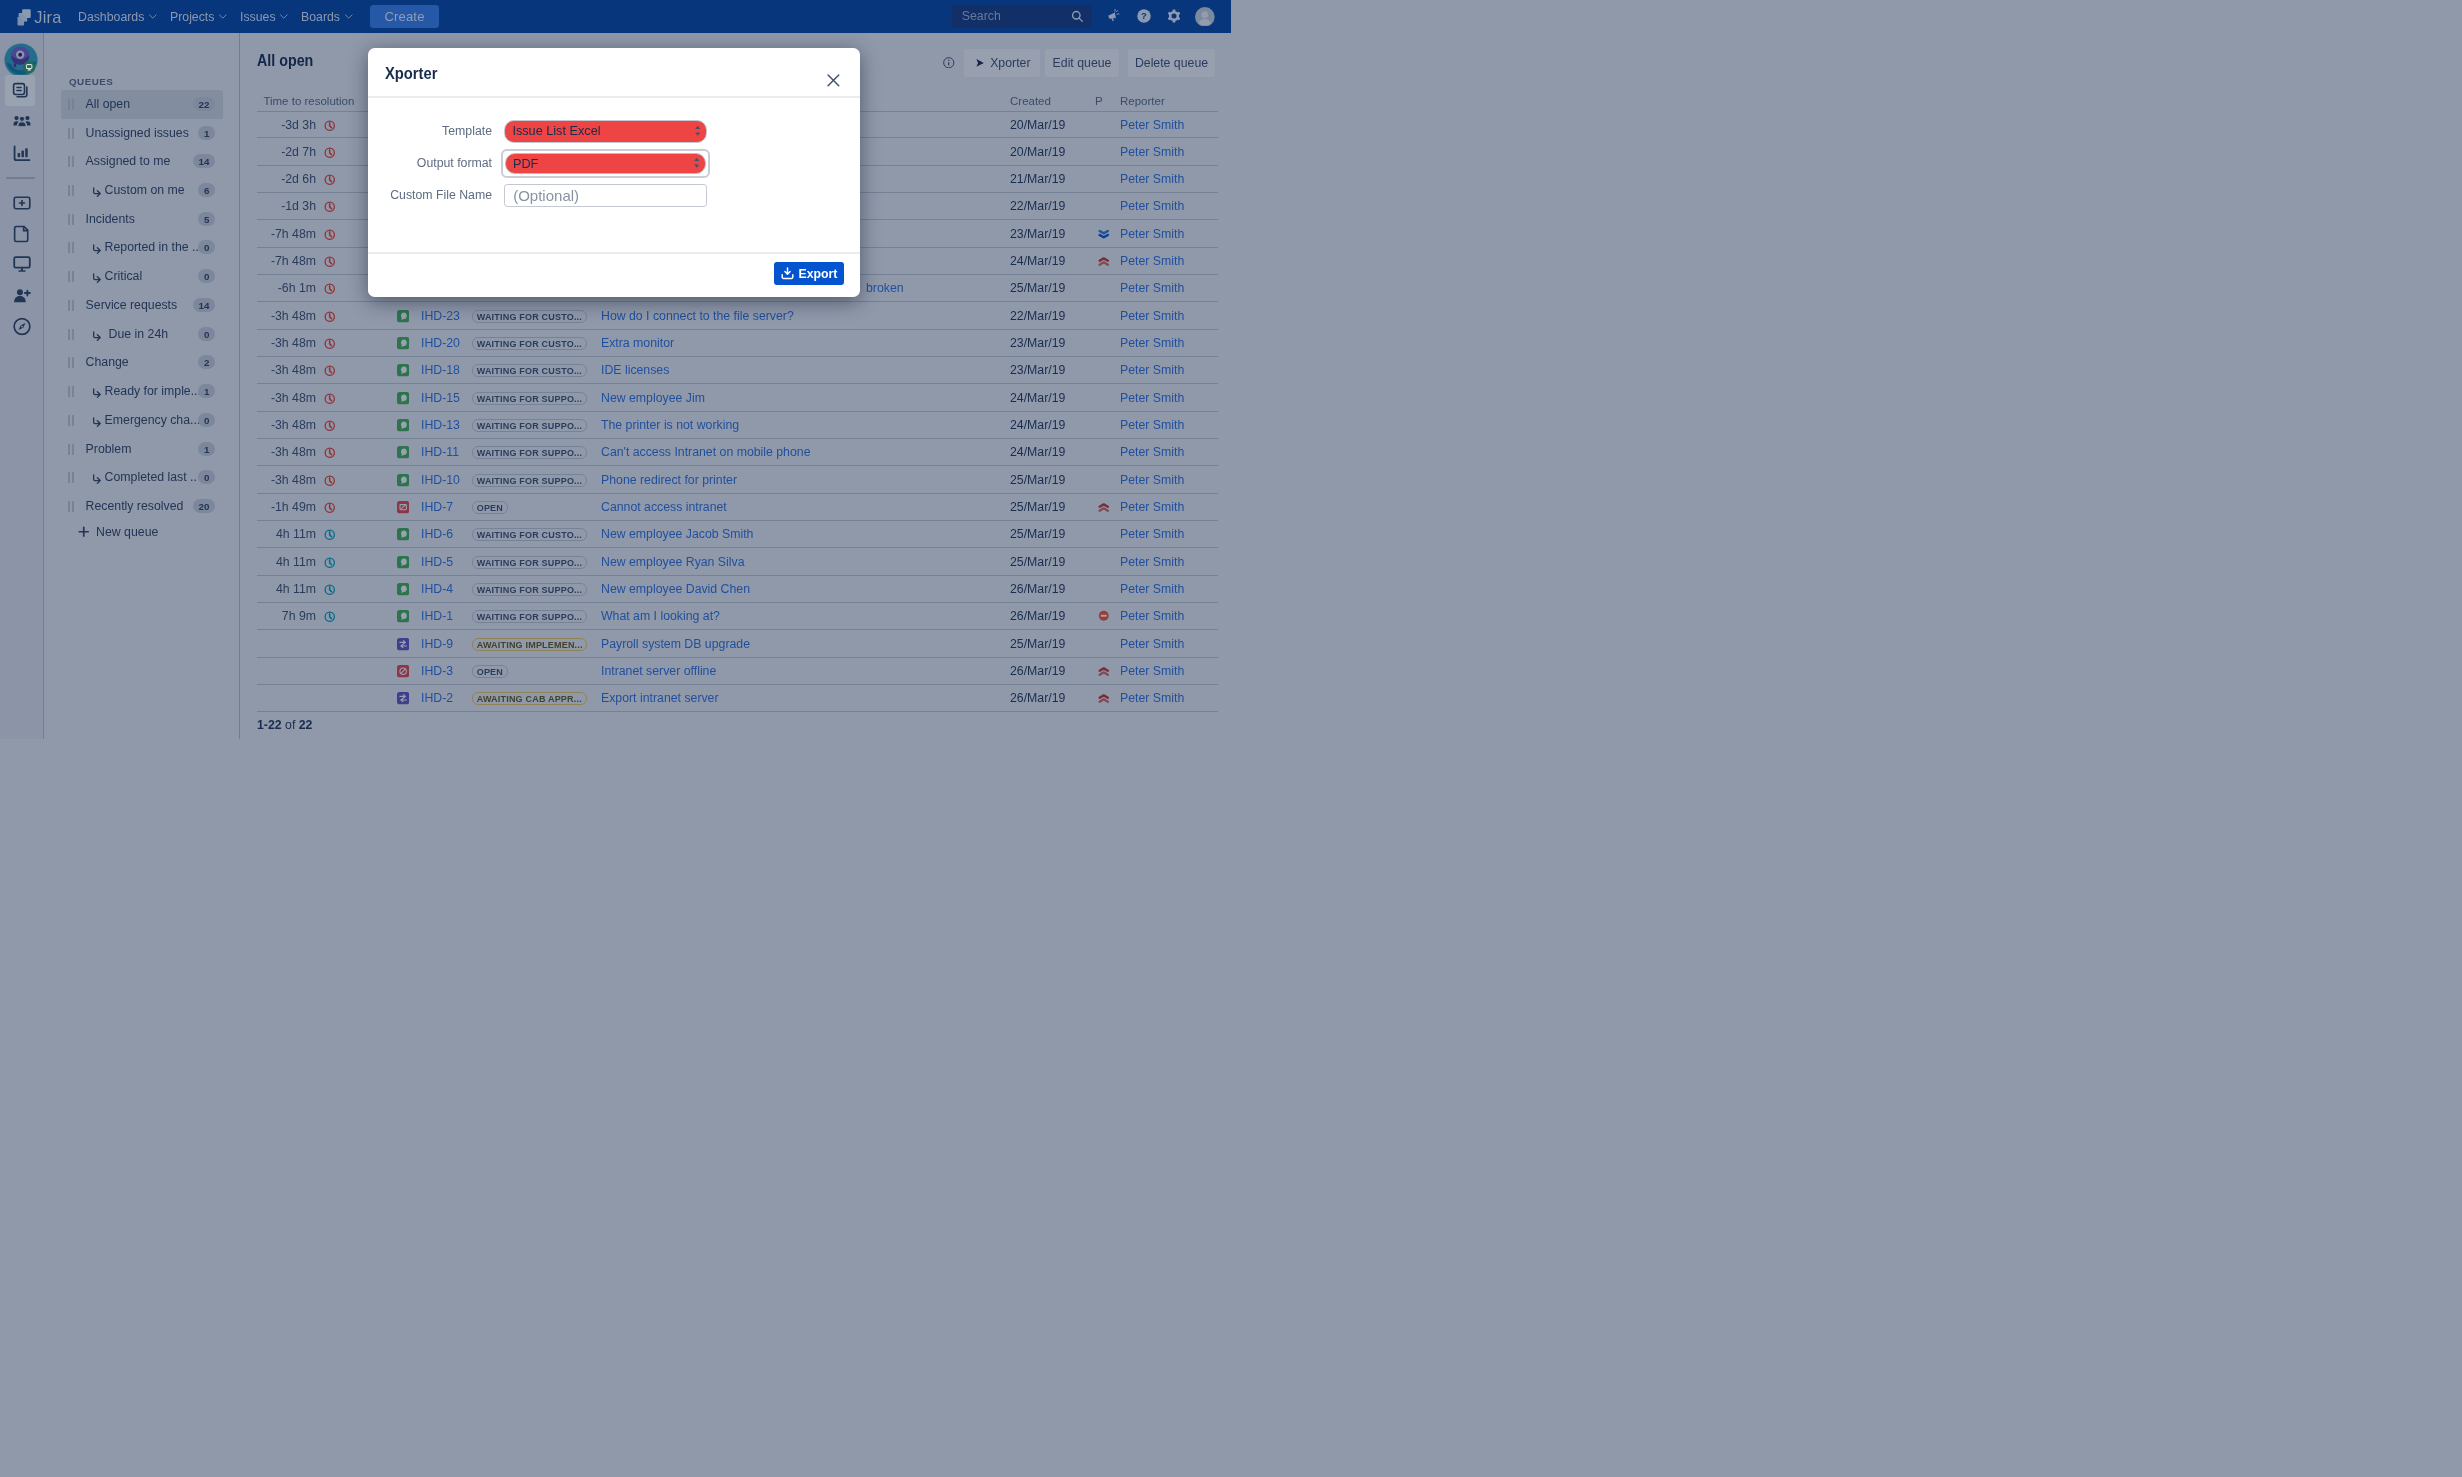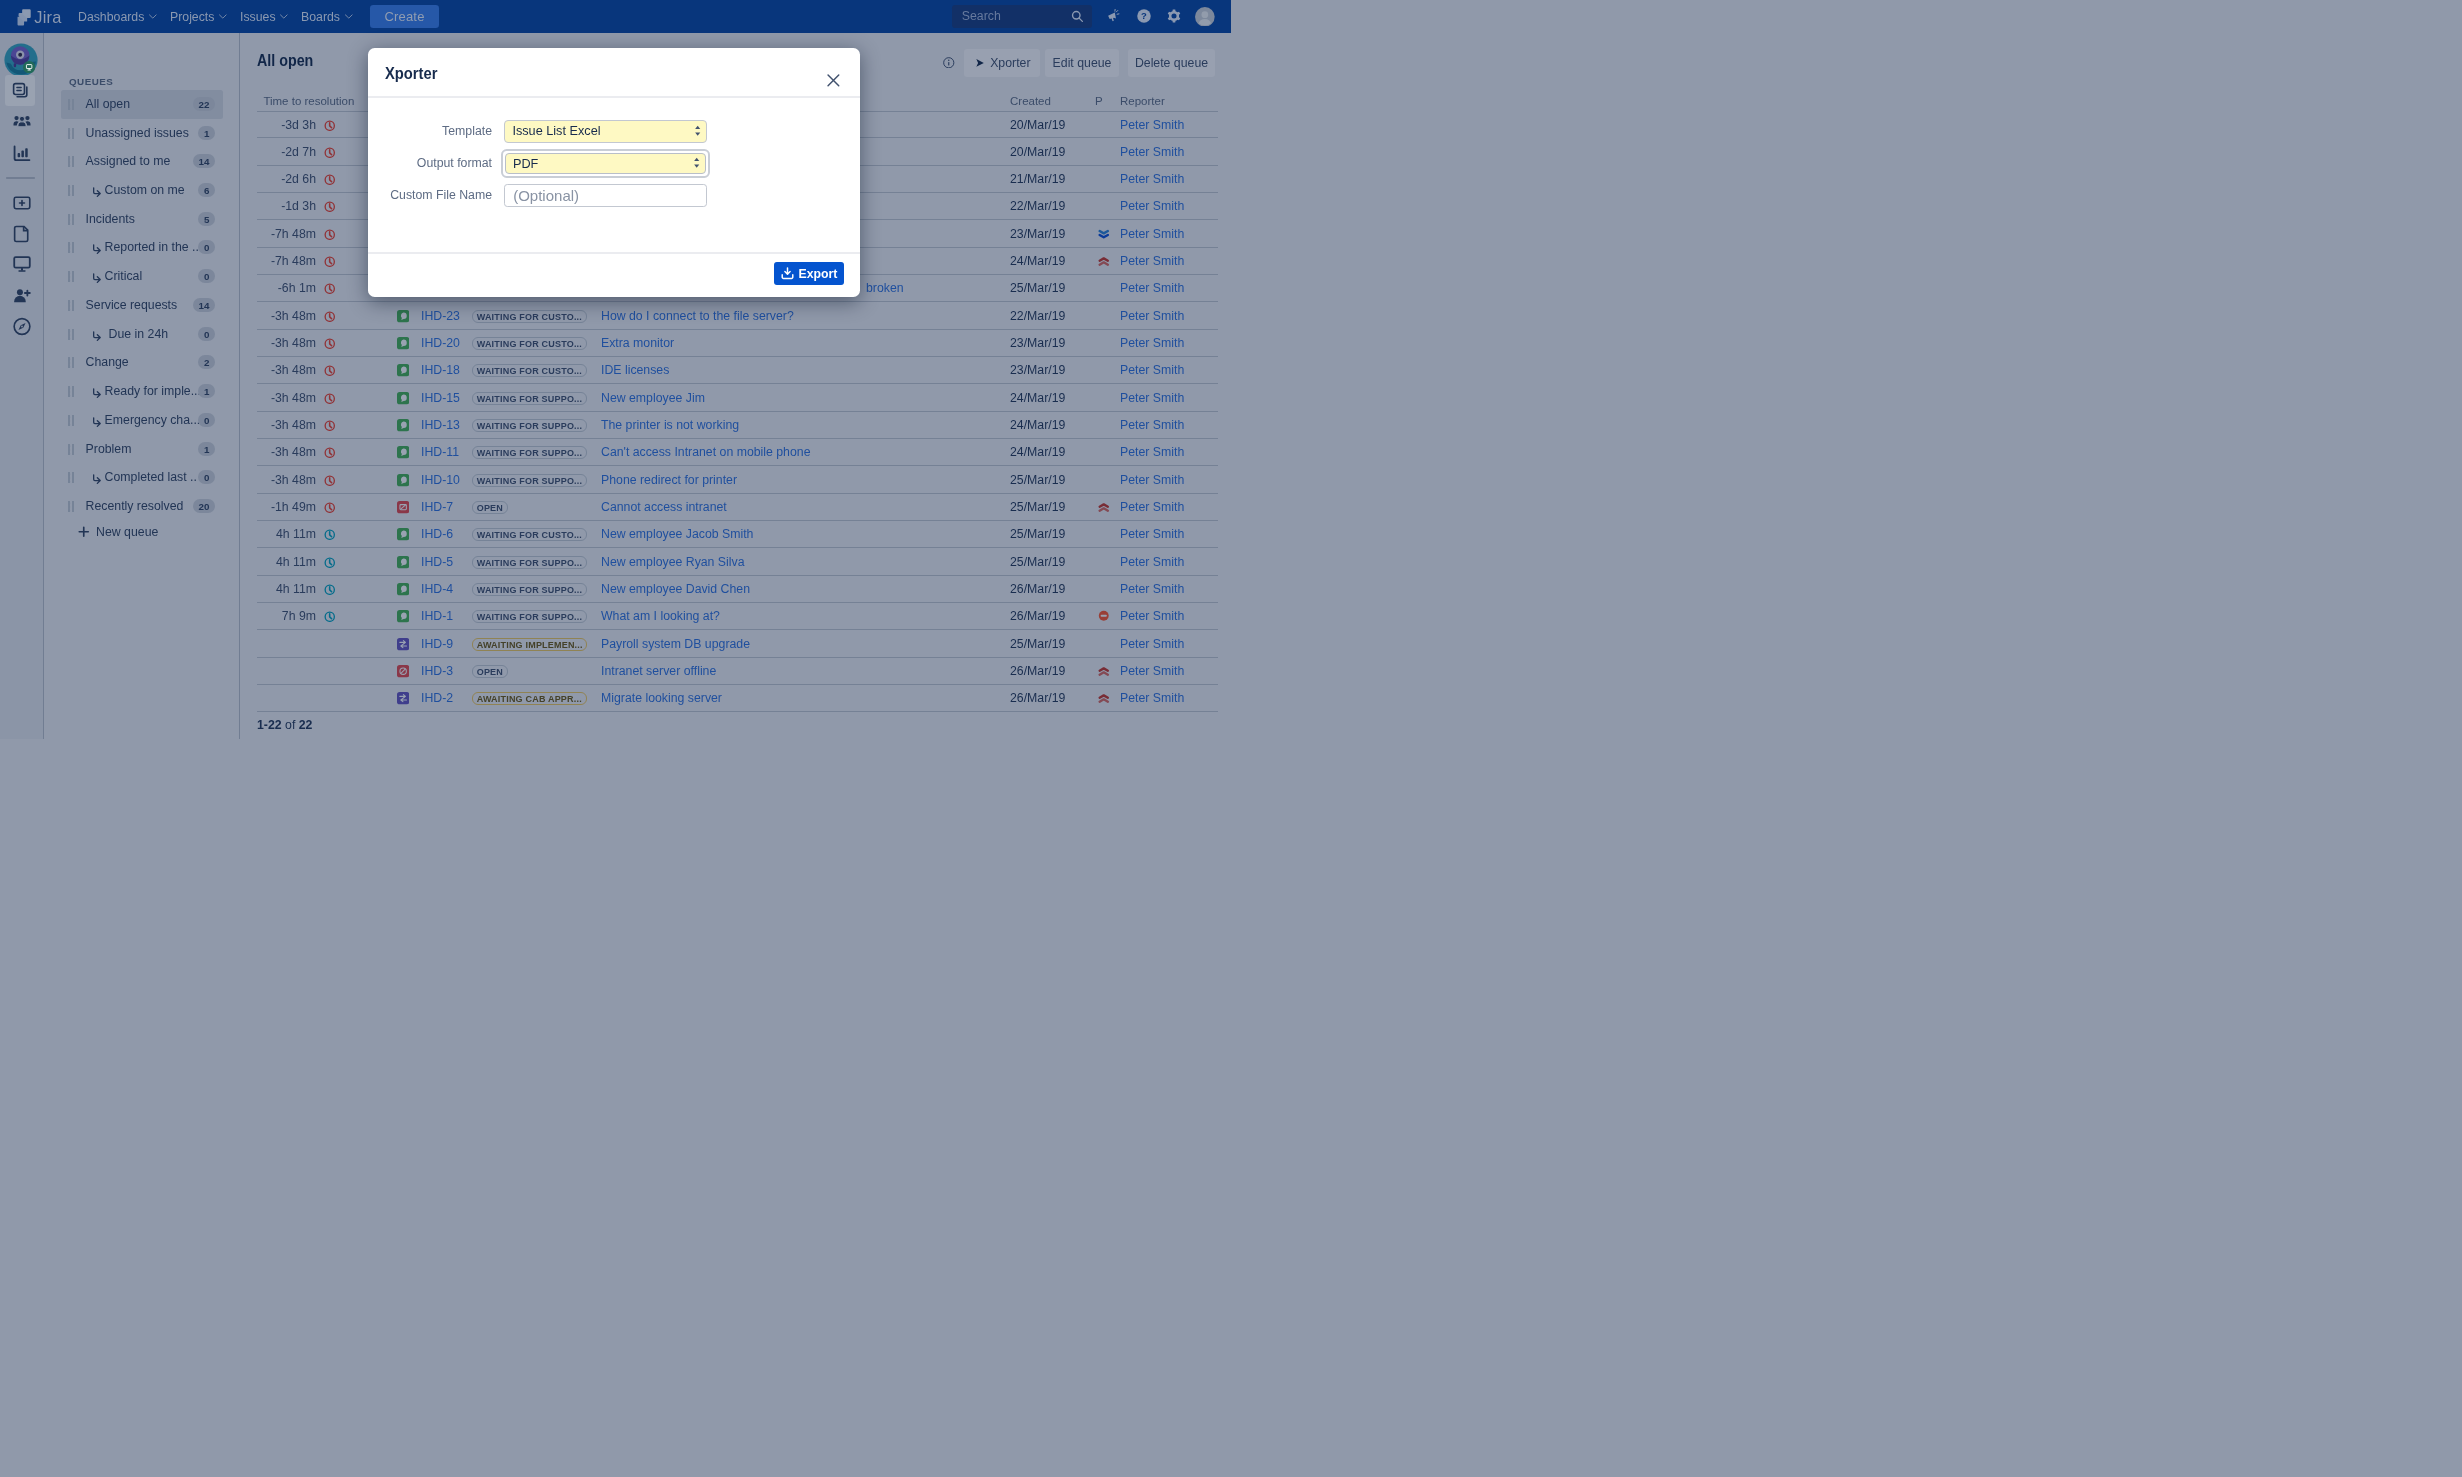--- a/index.html
+++ b/index.html
@@ -63,22 +63,22 @@
 .c-rep{position:absolute;left:863px;top:5.7px;color:#1f4f9e}
 .pager{position:absolute;left:17px;top:685px;font-size:12.3px;color:#192d4f}
 .pager b{font-weight:bold}
 .modal{position:absolute;left:368px;top:48px;width:492px;height:249px;background:#fff;border-radius:6.6px;
   box-shadow:0 4.9px 19.7px rgba(5,15,35,0.45)}
 .mtitle{position:absolute;left:17px;font-size:16.4px;font-weight:bold;color:#172b4d;transform:scaleX(0.9);transform-origin:0 50%;}
 .mtitle{top:0px;height:48px;line-height:51px}
 .mclose{position:absolute;right:19px;top:24.6px}
 .mhdiv{position:absolute;left:0;top:48px;width:492px;height:1.6px;background:#ebecf0}
 .mlabel{position:absolute;width:124px;text-align:right;font-size:12.3px;color:#5e6c84}
-.msel{position:absolute;left:136px;top:0;width:203px;height:22.6px;border:0.8px solid #c3c8d1;border-radius:4px;
-  background:#fef9c3;font-size:12.7px;color:#172b4d;line-height:21px;padding-left:7.4px}
+.msel{position:absolute;left:136px;top:0;width:203px;height:22.6px;border:0.8px solid #c3c8d1;border-radius:10px;
+  background:#ef4444;font-size:12.7px;color:#172b4d;line-height:21px;padding-left:7.4px}
 .msel svg{position:absolute;right:4.9px;top:3.7px}
 .mring{position:absolute;left:133px;top:101px;width:209px;height:29px;border:2.1px solid #c9ced6;border-radius:5.7px;padding:1.6px}
 .msel2{position:relative;left:0;top:0;width:100%;height:100%;border-color:#b9bfc9}
 .minput{position:absolute;left:136px;top:136px;width:203px;height:23px;border:0.8px solid #c3c8d1;border-radius:3.3px;
   font-size:15px;color:#8993a4;line-height:22px;padding-left:8.2px}
 .mfdiv{position:absolute;left:0;top:204px;width:492px;height:1.6px;background:#ebecf0}
 .mexport{position:absolute;left:406px;top:214px;width:70px;height:23px;background:#0454cf;border-radius:2.9px;
   display:flex;align-items:center;justify-content:center;gap:4.9px;color:#fff;font-size:12.3px;font-weight:bold}
 </style></head>
 <body>
@@ -727,21 +727,21 @@
           </svg></span>
         <a class="c-rep">Peter Smith</a>
       </div>
       <div class="trow" style="top:652px">
         <span class="c-type"><svg width="12.3" height="12.3" viewBox="0 0 15 15" style="">
             <rect width="15" height="15" rx="3.2" fill="#3f3e8c"></rect>
             <path d="M3.4 5.3 H9.6 M7.8 3.2 10.3 5.3 7.8 7.3 M11.6 9.7 H5.4 M7.2 7.7 4.7 9.7 7.2 11.8" fill="none" stroke="#99a2b1" stroke-width="1.35" stroke-linecap="round" stroke-linejoin="round"></path>
           </svg></span>
         <a class="c-key">IHD-2</a>
         <span class="loz" style="border-color:#908353;color:#444129">AWAITING CAB APPR...</span>
-        <a class="c-summ">Migrate looking server</a>
+        <a class="c-summ">Export intranet server</a>
         <span class="c-date">26/Mar/19</span>
         <span class="c-pri"><svg width="11.5" height="10.7" viewBox="0 0 14 13" style="">
             <path d="M2 5.8 7 2.9 12 5.8" fill="none" stroke="#792d36" stroke-width="2.9" stroke-linejoin="round" stroke-linecap="round"></path>
             <path d="M2 10.6 7 7.7 12 10.6" fill="none" stroke="#844a54" stroke-width="2.9" stroke-linejoin="round" stroke-linecap="round"></path>
           </svg></span>
         <a class="c-rep">Peter Smith</a>
       </div>
   </div>
   <div class="pager"><b>1-22</b> of <b>22</b></div>
 </div>

